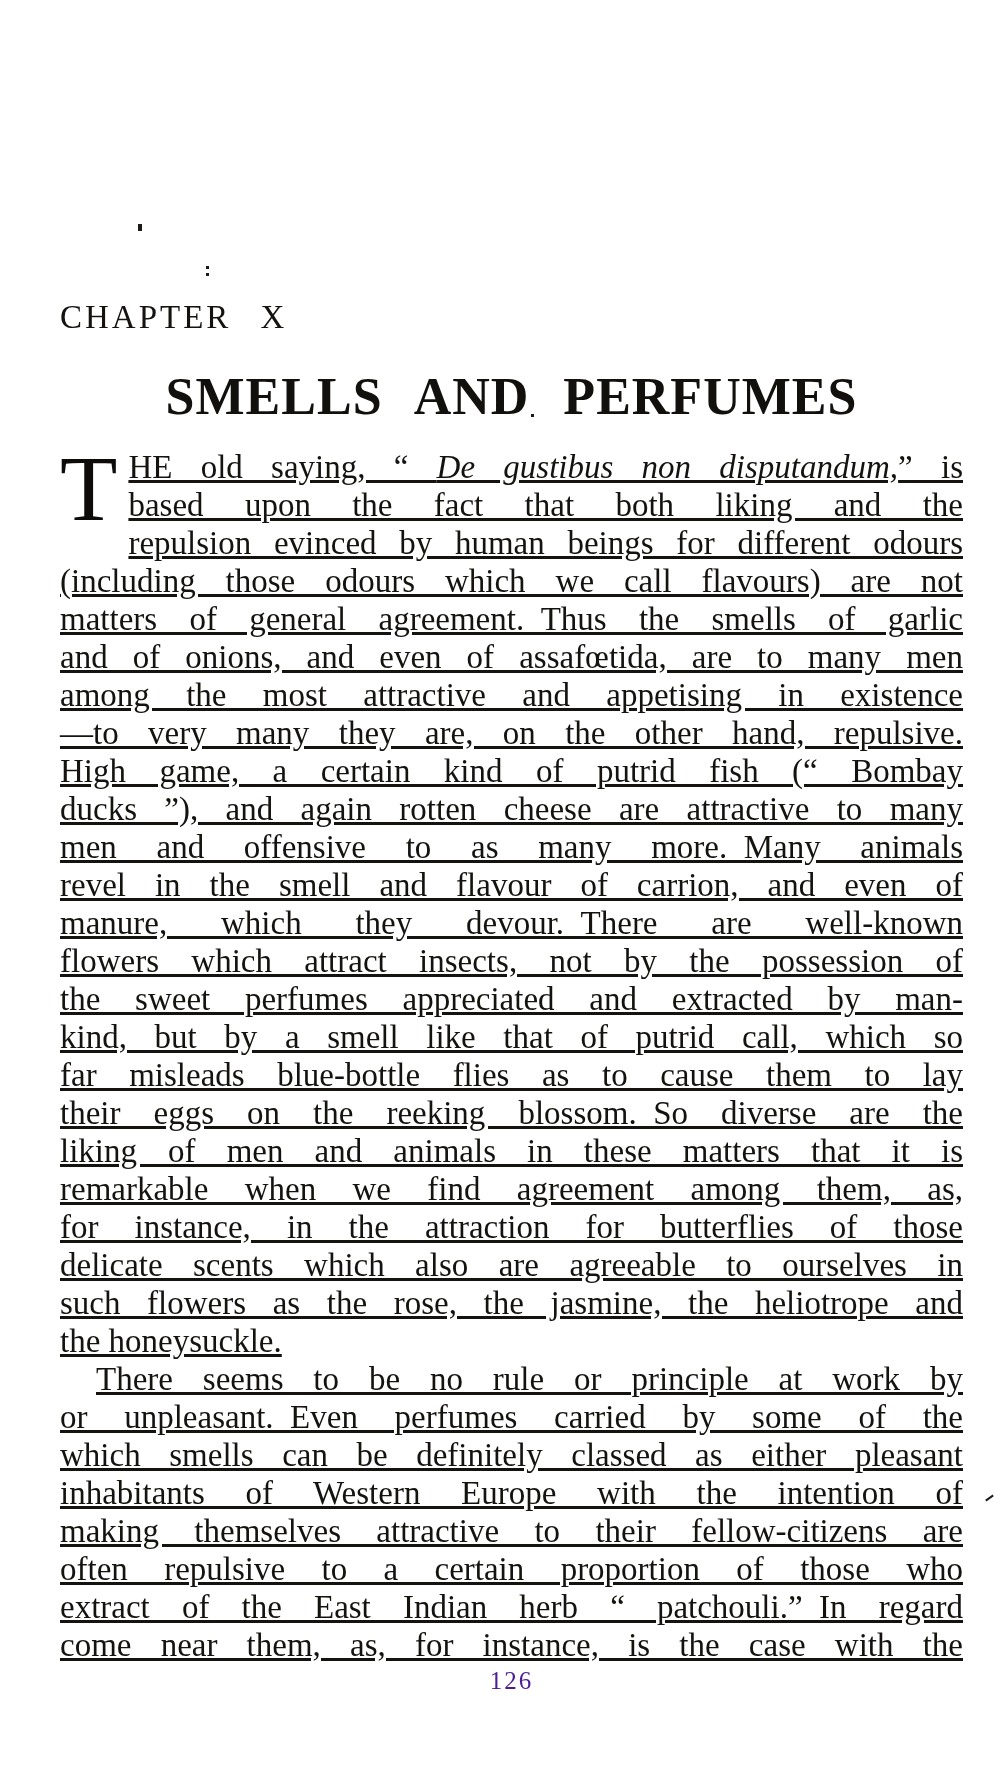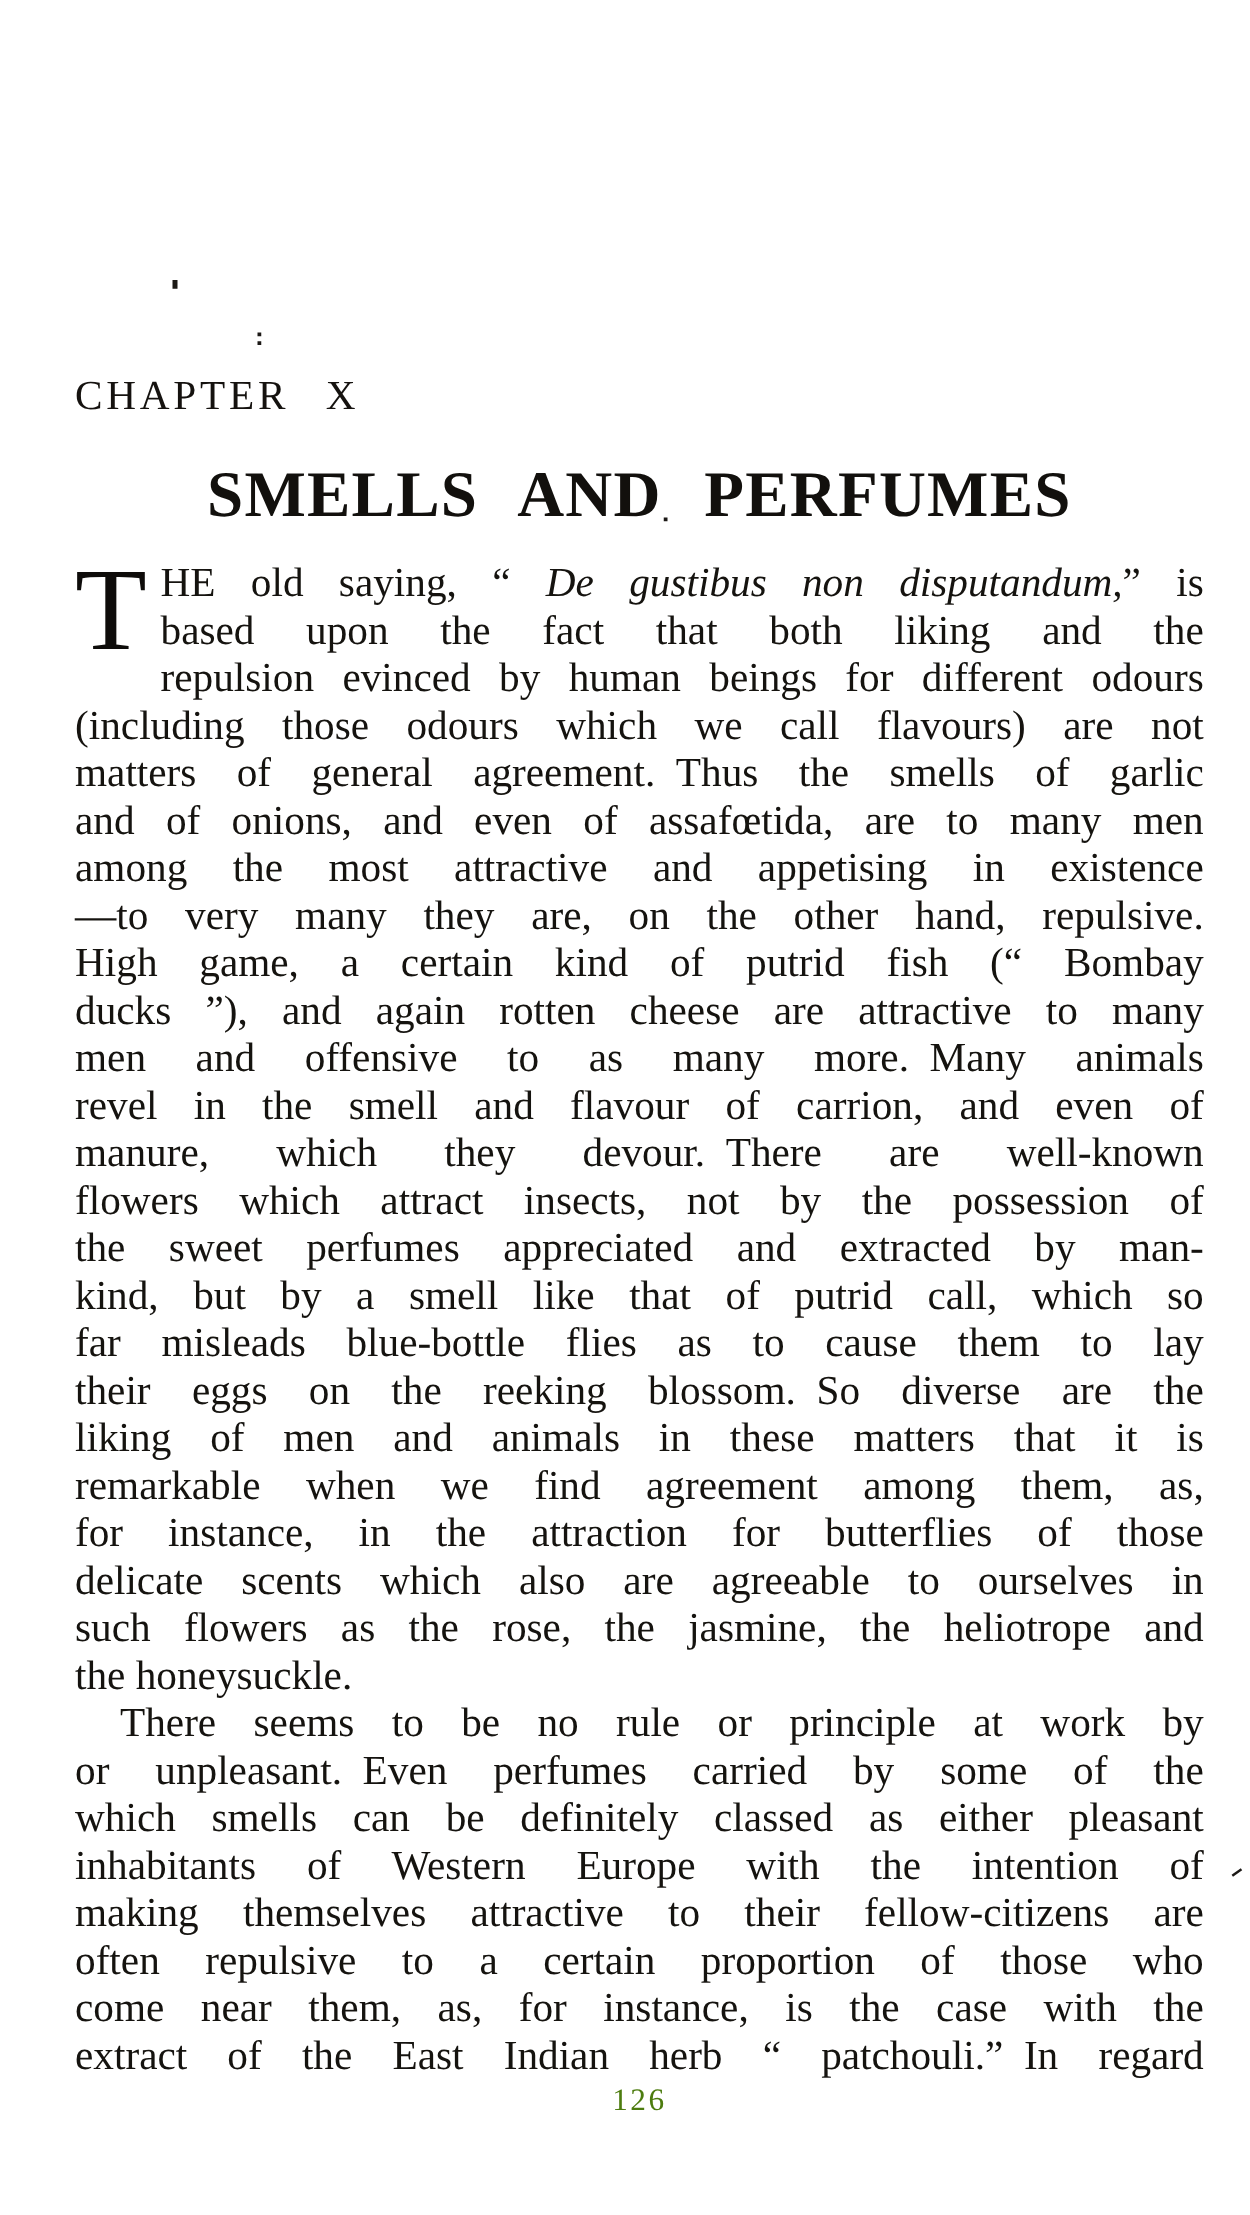--- a/index.html
+++ b/index.html
@@ -39,40 +39,41 @@
     font-size: 33px;
     line-height: 38px;
     color: #15130f;
   }
   .paragraph { margin: 0; }
   .line {
     text-align: justify;
     text-align-last: justify;
     height: 38px;
     white-space: nowrap; 
+    text-decoration: underline;
   }
   .line.nj { text-align-last: left; }
   .line.ind { padding-left: 36px; }
   .line em { font-style: italic; }
   .dropcap {
     float: left;
     font-size: 94px;
     line-height: 70px;
     height: 74px;
     padding-top: 5px;
     margin-right: 11px;
     color: #0e0c0a;
   }
   .pageno {
     position: absolute;
     top: 1667px; left: 60px; width: 903px;
     text-align: center;
     font-size: 25px;
     letter-spacing: 2px;
-    color: #4d7c0f;
+    color: #4c1d95;
   }
   .speck {
     position: absolute;
     background: #1c1916;
   }
   .speck.s1 { top: 224px; left: 138px; width: 4px;  height: 7px; }
   .speck.s2 { top: 266px; left: 206px; width: 3px;  height: 3px; box-shadow: 0 7px 0 0 #1c1916; }
   .speck.s3 { top: 414px; left: 531px; width: 3px;  height: 3px; }
   .speck.s4 { top: 1497px; left: 985px; width: 9px; height: 2px; transform: rotate(-35deg); }
 </style>
@@ -110,22 +111,22 @@
         <div class="line"><span>such flowers as the rose, the jasmine, the heliotrope and</span></div>
         <div class="line nj"><span>the honeysuckle.</span></div>
       </div>
       <div class="paragraph">
         <div class="line ind"><span>There seems to be no rule or principle at work by</span></div>
         <div class="line"><span>or unpleasant. Even perfumes carried by some of the</span></div>
         <div class="line"><span>which smells can be definitely classed as either pleasant</span></div>
         <div class="line"><span>inhabitants of Western Europe with the intention of</span></div>
         <div class="line"><span>making themselves attractive to their fellow-citizens are</span></div>
         <div class="line"><span>often repulsive to a certain proportion of those who</span></div>
+        <div class="line"><span>extract of the East Indian herb “ patchouli.” In regard</span></div>
         <div class="line"><span>come near them, as, for instance, is the case with the</span></div>
-        <div class="line"><span>extract of the East Indian herb “ patchouli.” In regard</span></div>
       </div>
     </div>
   <div class="pageno">126</div>
   <div class="speck s1"></div>
   <div class="speck s2"></div>
   <div class="speck s3"></div>
   <div class="speck s4"></div>
 </div>
 
 </body></html>

